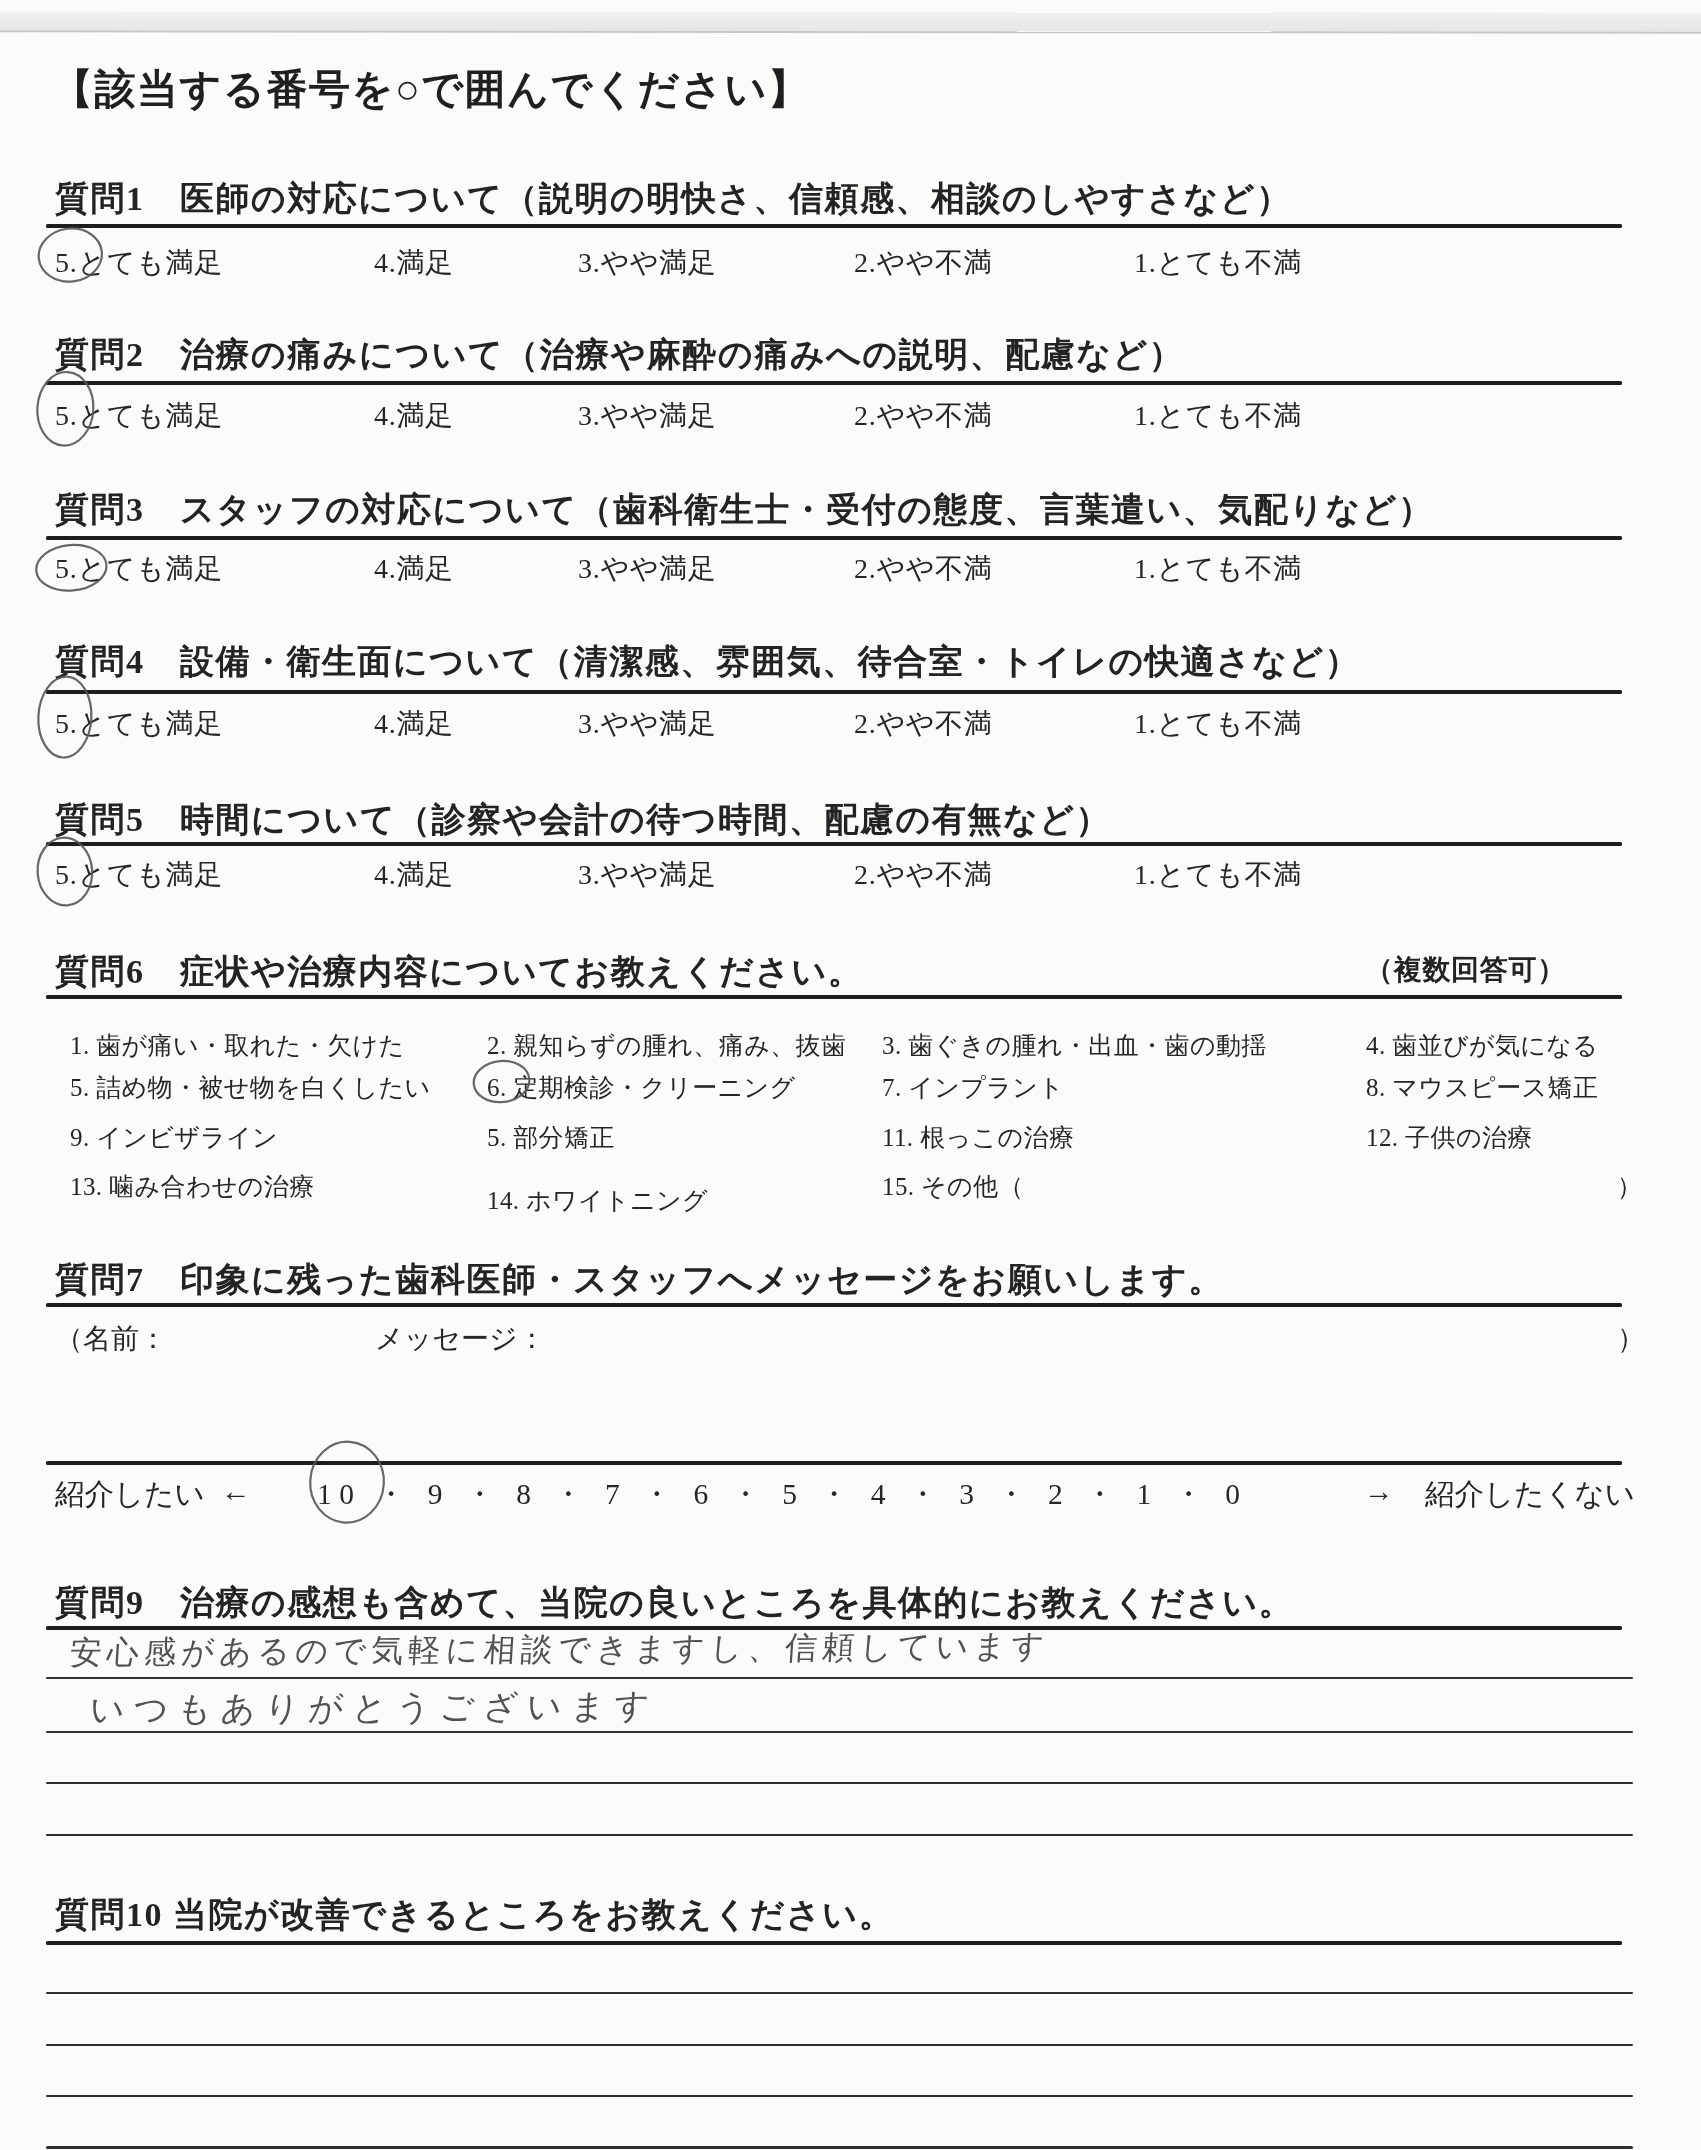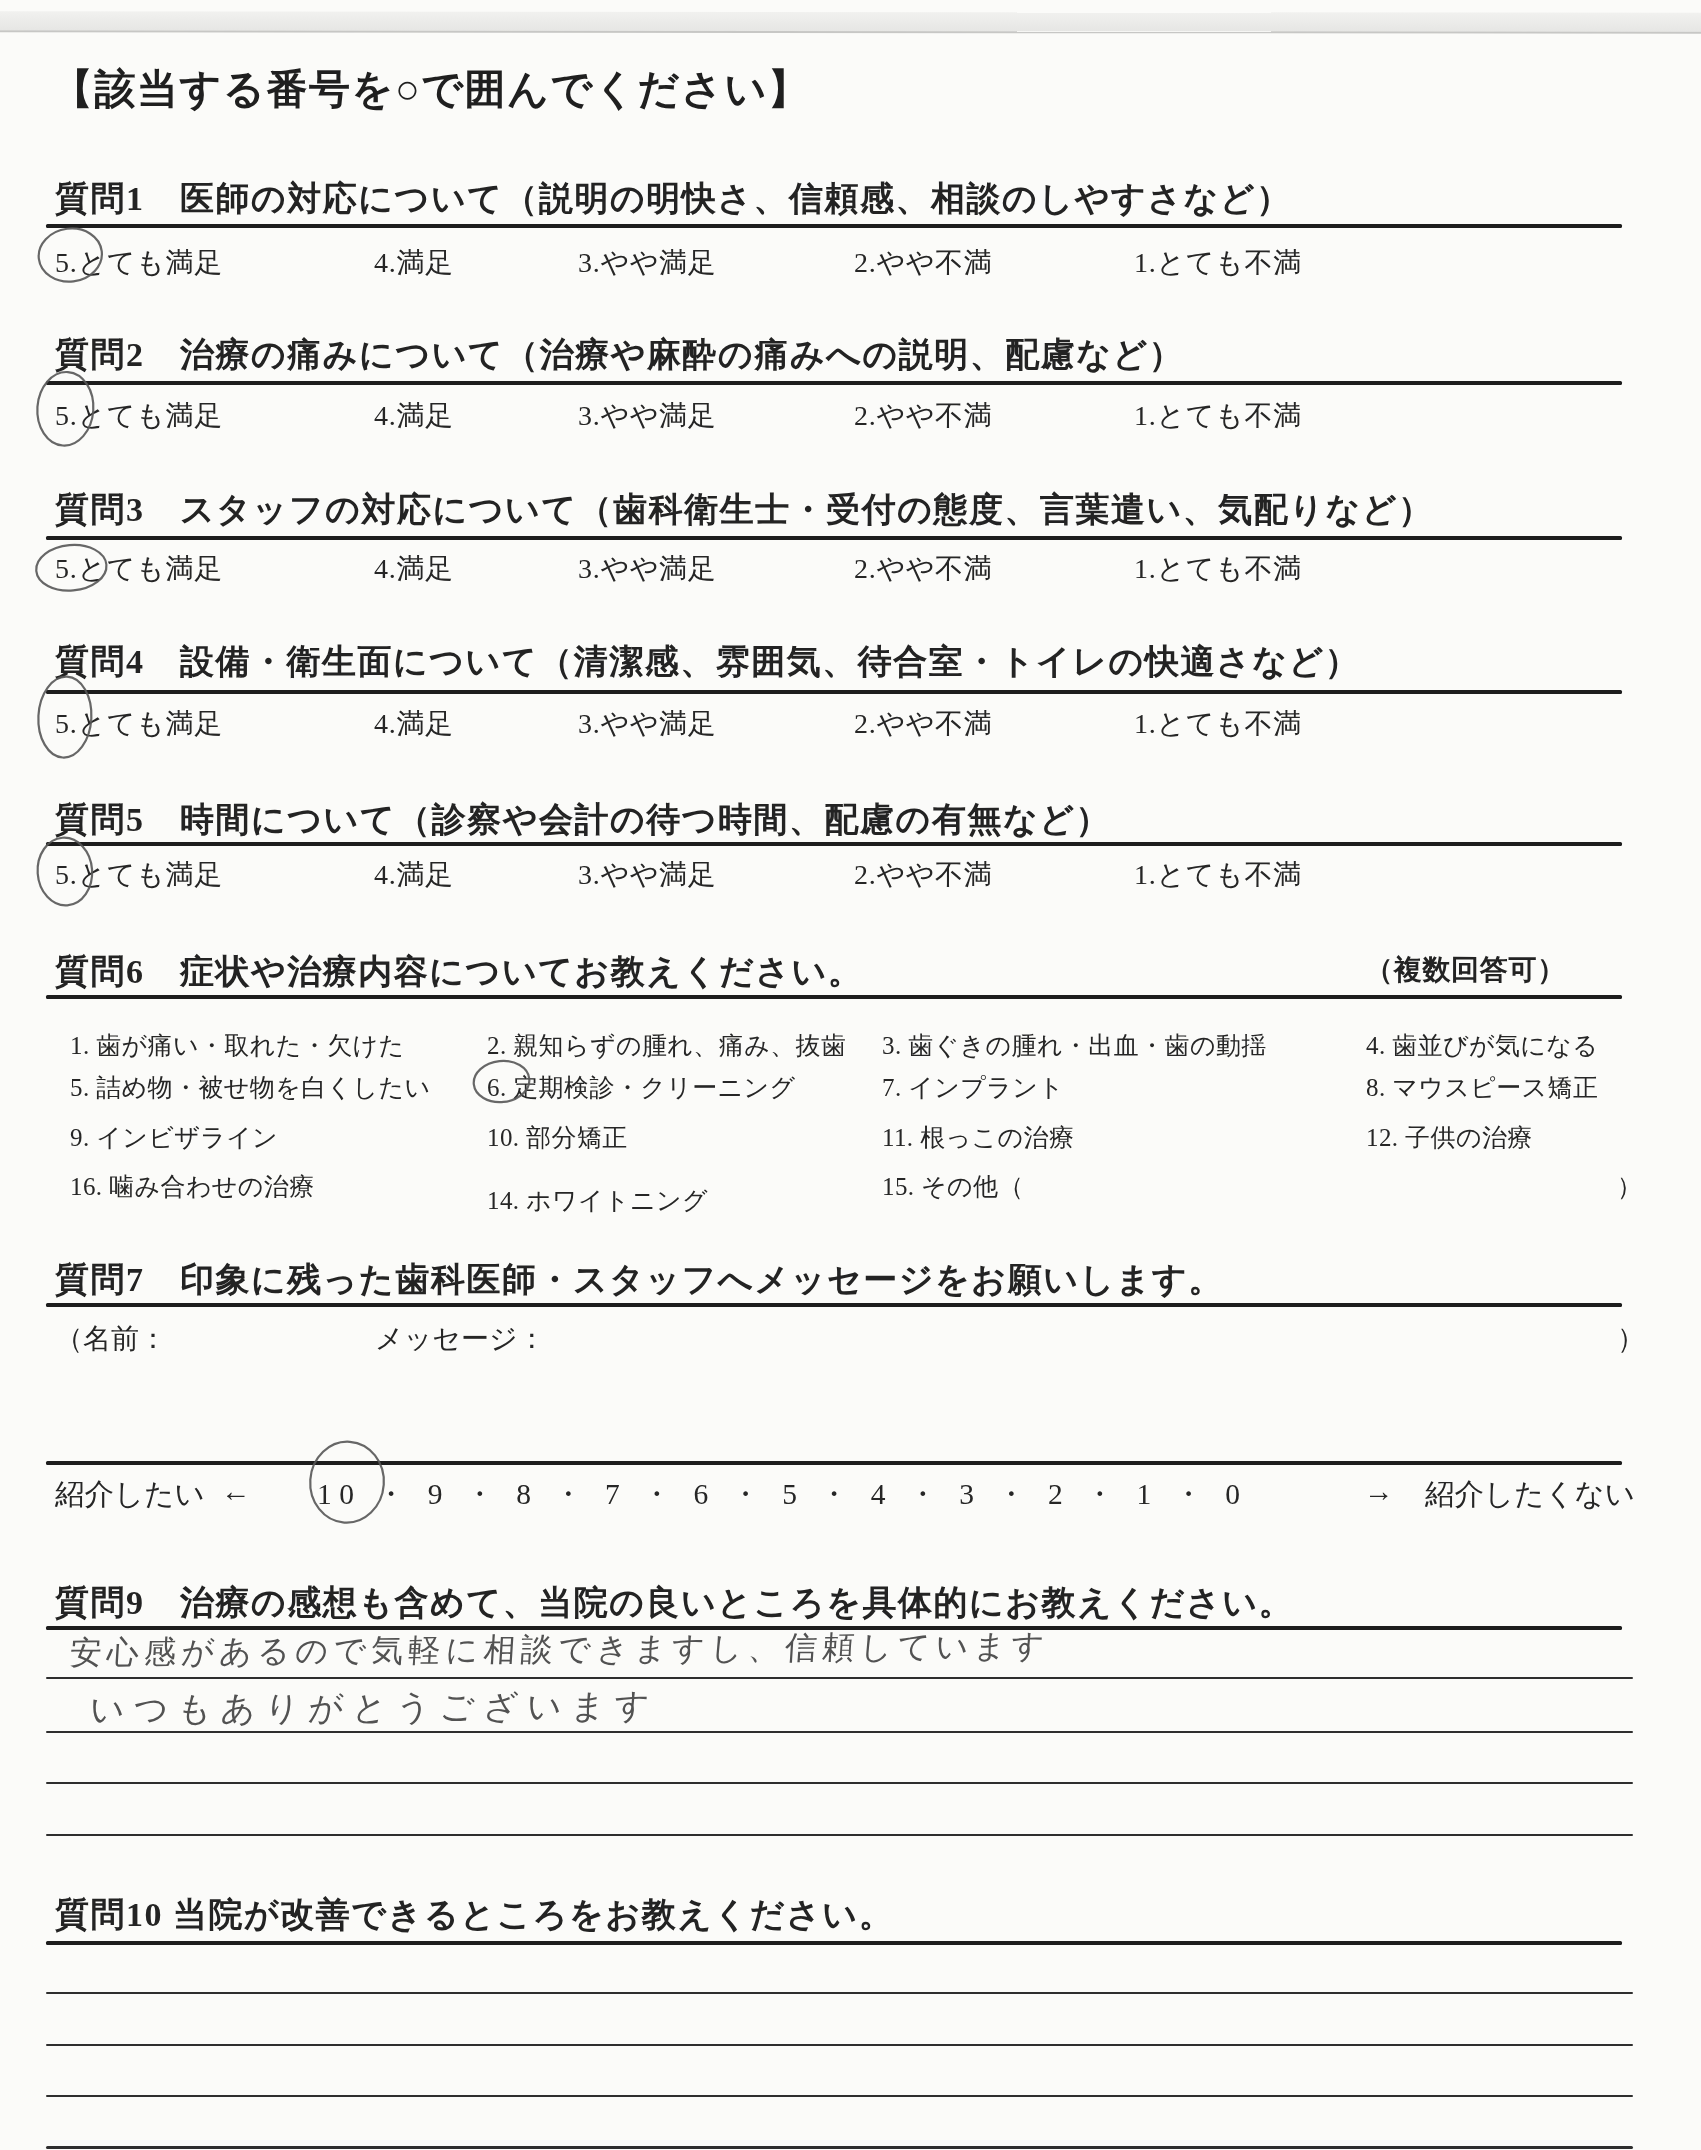--- a/index.html
+++ b/index.html
@@ -143,25 +143,25 @@
   <span class="q6-item" style="left:487px;top:1029px;">2. 親知らずの腫れ、痛み、抜歯</span>
   <span class="q6-item" style="left:882px;top:1029px;">3. 歯ぐきの腫れ・出血・歯の動揺</span>
   <span class="q6-item" style="left:1366px;top:1029px;">4. 歯並びが気になる</span>
 
   <span class="q6-item" style="left:70px;top:1071px;">5. 詰め物・被せ物を白くしたい</span>
   <span class="q6-item" style="left:487px;top:1071px;">6. 定期検診・クリーニング</span>
   <span class="q6-item" style="left:882px;top:1071px;">7. インプラント</span>
   <span class="q6-item" style="left:1366px;top:1071px;">8. マウスピース矯正</span>
 
   <span class="q6-item" style="left:70px;top:1121px;">9. インビザライン</span>
-  <span class="q6-item" style="left:487px;top:1121px;">10. 部分矯正</span>
+  <span class="q6-item" style="left:487px;top:1121px;">5. 部分矯正</span>
   <span class="q6-item" style="left:882px;top:1121px;">11. 根っこの治療</span>
   <span class="q6-item" style="left:1366px;top:1121px;">12. 子供の治療</span>
 
-  <span class="q6-item" style="left:70px;top:1170px;">16. 噛み合わせの治療</span>
+  <span class="q6-item" style="left:70px;top:1170px;">13. 噛み合わせの治療</span>
   <span class="q6-item" style="left:487px;top:1170px;margin-top:14px;">14. ホワイトニング</span>
   <span class="q6-item" style="left:882px;top:1170px;">15. その他（</span>
   <span class="q6-item" style="left:1617px;top:1170px;">）</span>
 
   <svg class="circle-mark" style="left:470px;top:1057px;" width="66" height="52" viewBox="0 0 90 70">
     <ellipse cx="43" cy="33" rx="38" ry="28" transform="rotate(-6 43 33)"></ellipse>
   </svg>
 
   <div class="q-heading" style="top:1257px;">質問7　印象に残った歯科医師・スタッフへメッセージをお願いします。</div>
   <div class="underline" style="top:1303px;"></div>

